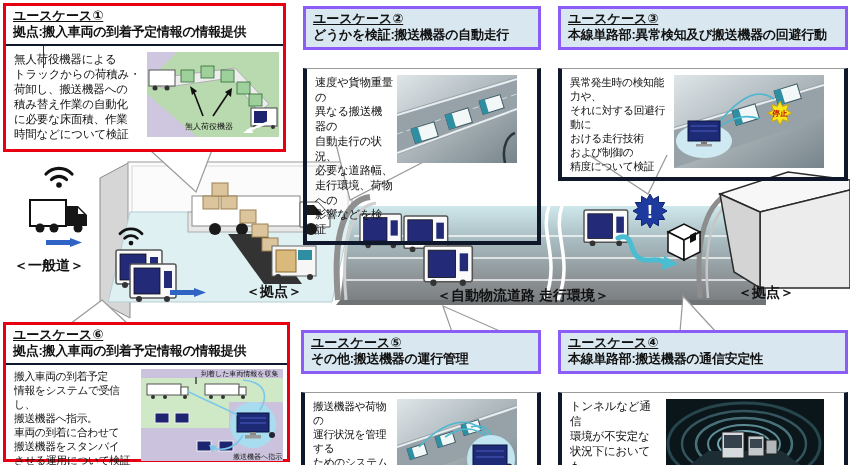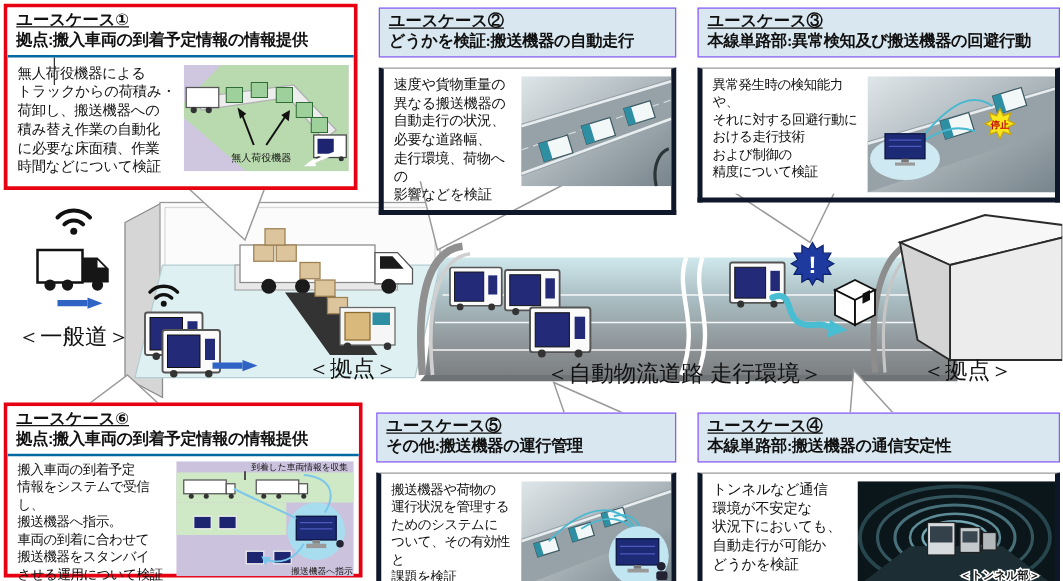--- a/index.html
+++ b/index.html
@@ -1,28 +1,28 @@
 <!DOCTYPE html>
 <html><head>
 <meta charset="utf-8">
 <style>
   html,body{margin:0;padding:0;background:#fff;}
   #canvas{position:relative;width:850px;height:465px;background:#fff;overflow:hidden;
           font-family:"Liberation Sans","DejaVu Sans",sans-serif;color:#111;}
   #scene-svg{position:absolute;left:0;top:0;z-index:1;pointer-events:none;}
-  .scene-label{position:absolute;z-index:2;font-weight:normal;font-size:18px;white-space:nowrap;letter-spacing:0px;}
+  .scene-label{position:absolute;z-index:2;font-weight:bold;font-size:14px;white-space:nowrap;letter-spacing:0px;}
   .ucbox{position:absolute;z-index:3;background:#fff;box-sizing:border-box;}
   .ucbox.red{border:3px solid #e60012;}
   .hdr{padding:2px 7px 3px 7px;}
-  .red .hdr{border-bottom:2px solid #0369a1;background:#fff;}
-  .plain .hdr{background:#d9e8f0;border:1px solid #8b5cf6;margin-bottom:8px;font-family:Liberation Serif, serif;}
+  .red .hdr{border-bottom:2px solid #0f172a;background:#fff;}
+  .plain .hdr{background:#d9e8f0;border:3px solid #8b5cf6;margin-bottom:18px;}
   .t1{font-size:13px;font-weight:bold;text-decoration:underline;line-height:1.25;}
   .t2{font-size:13px;font-weight:bold;line-height:1.3;letter-spacing:-0.3px;white-space:nowrap;}
   .bdy{display:flex;justify-content:space-between;align-items:flex-start;gap:4px;padding:6px 4px 4px 8px;}
-  .plain .bdy{border:4px solid #0f172a;border-top:1px solid #9a9a9a;padding:6px 0 4px 8px;}
+  .plain .bdy{border:4px solid #0f172a;border-top:1px solid #9a9a9a;padding:6px 20px 4px 8px;}
   .txt{font-size:11.5px;line-height:1.3;white-space:pre-line;letter-spacing:-0.2px;}
   .txt.small{font-size:10.8px;letter-spacing:-0.4px;}
   .illus{flex:none;position:relative;}
   .illus svg{display:block;}
   .leader{position:absolute;left:37px;top:40px;width:1px;height:22px;background:#333;}
 </style>
 </head>
 <body>
 
 <div id="canvas">

